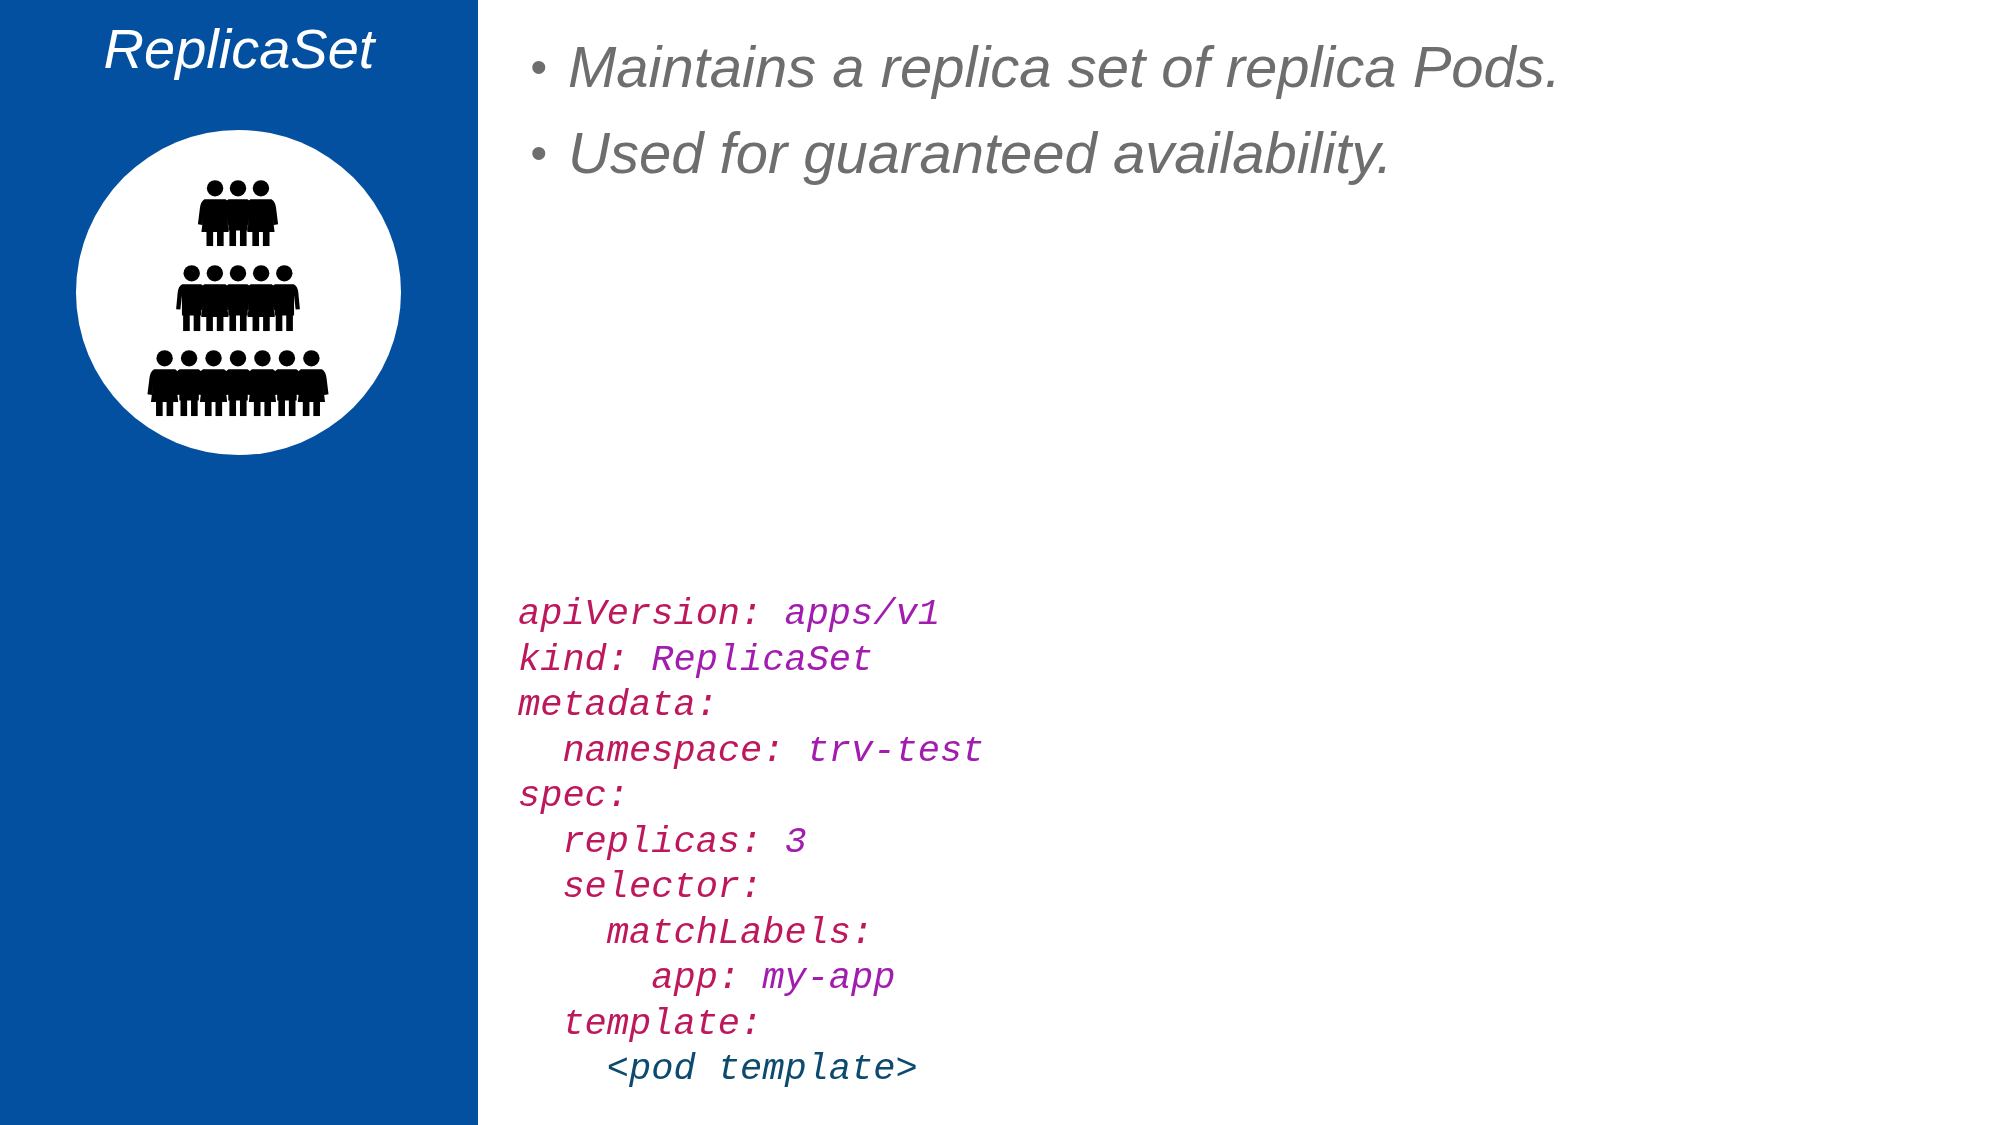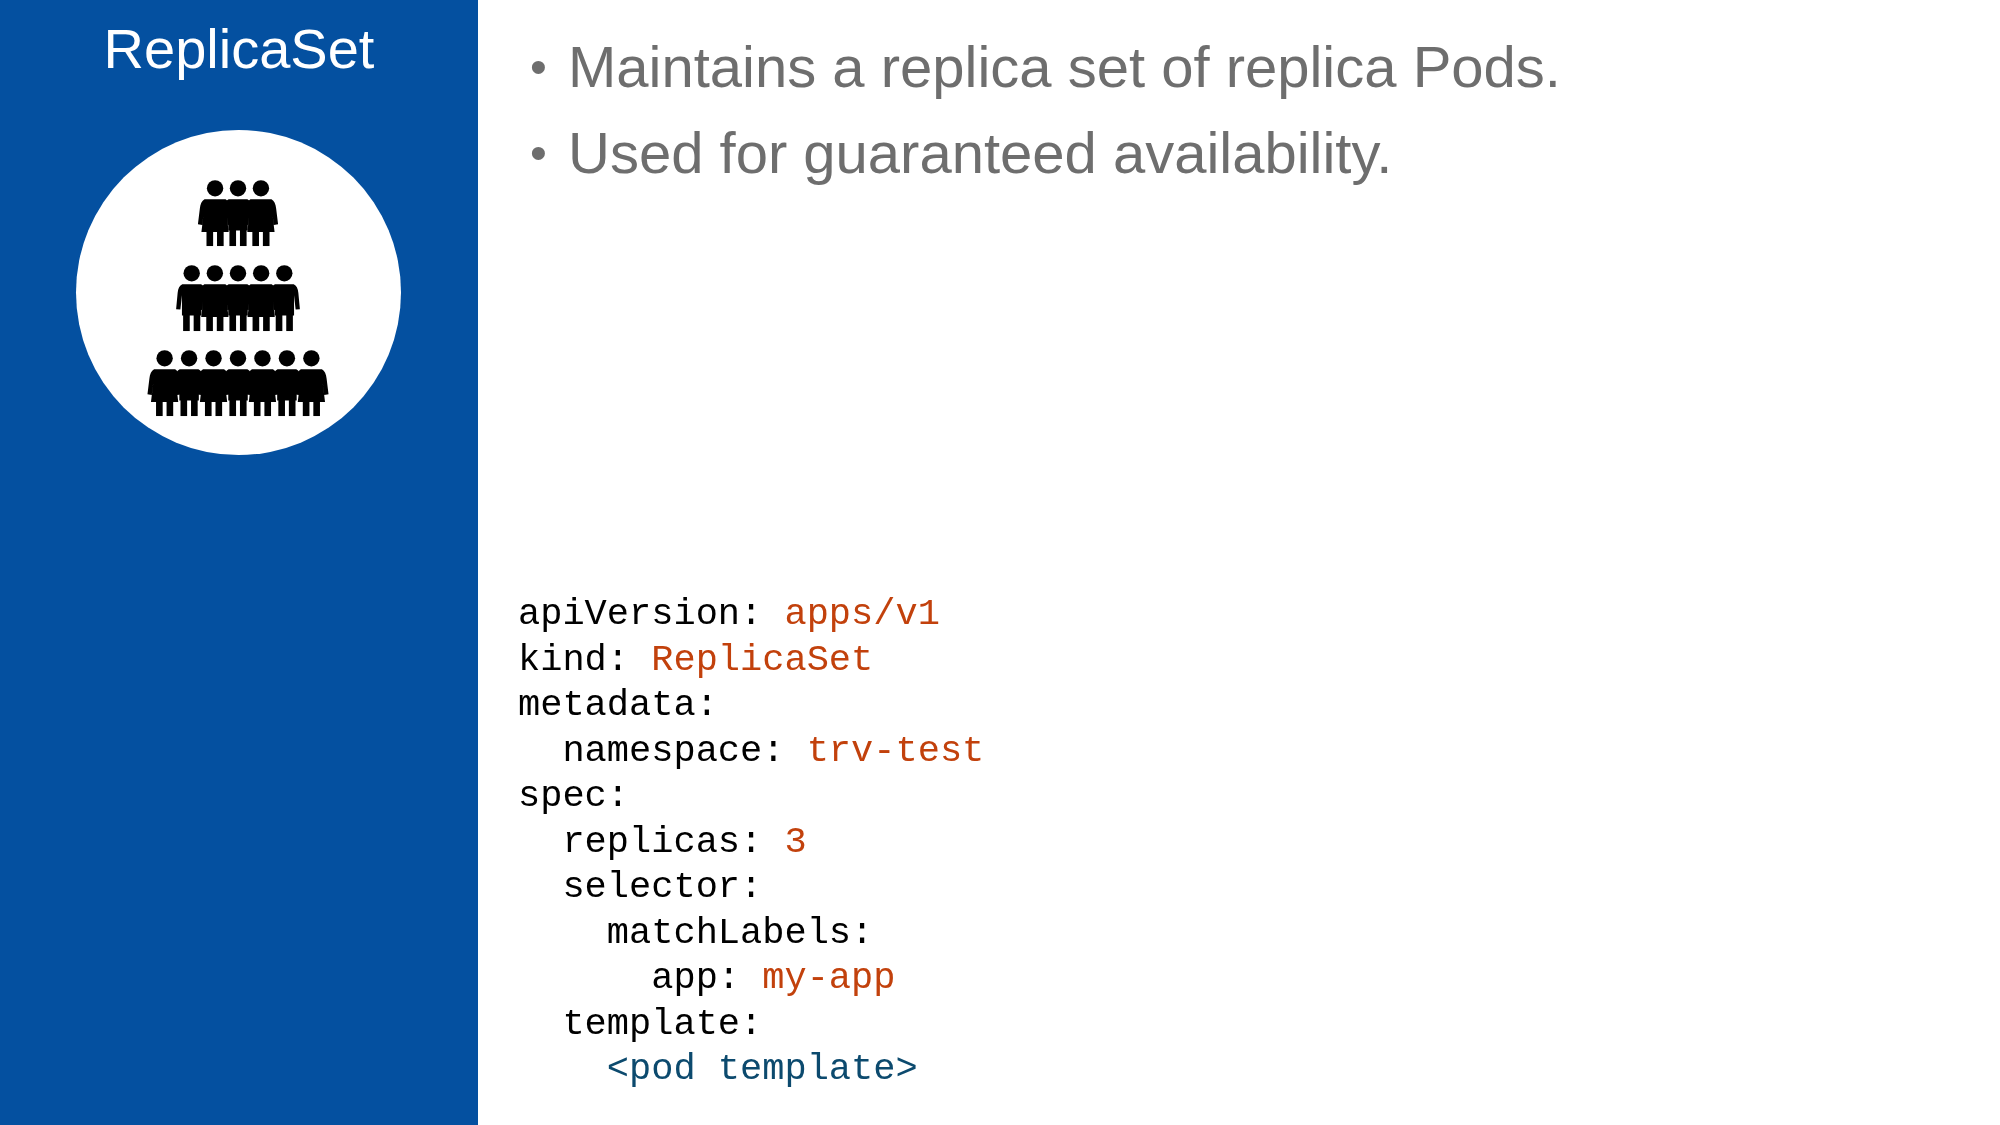--- a/index.html
+++ b/index.html
@@ -6,20 +6,21 @@
     margin: 0; padding: 0;
     width: 2000px; height: 1125px;
     background: #ffffff;
     overflow: hidden;
   }
   .slide {
     position: relative;
     width: 2000px; height: 1125px;
     background: #ffffff;
     font-family: "Liberation Sans", sans-serif;
+    font-style: italic;
   }
 
   
   .side-panel {
     position: absolute;
     left: 0; top: 0;
     width: 478px; height: 1125px;
     background: #0450a0;
   }
   .panel-title {
@@ -91,22 +92,22 @@
   
   .yaml-block {
     position: absolute;
     left: 40px; top: 592px;
     font-family: "Liberation Mono", "DejaVu Sans Mono", monospace;
     font-size: 37px;
     line-height: 45.5px;
     white-space: pre;
   }
   .yaml-line { white-space: pre; }
-  .k { color: #000000; }
-  .v { color: #c2410c; }
+  .k { color: #be185d; }
+  .v { color: #a21caf; }
   .c { color: #0c4a6e; }
 </style>
 </head>
 <body>
 
 <div class="slide">
 
   <div class="side-panel">
 
     <div class="panel-title">ReplicaSet</div>

